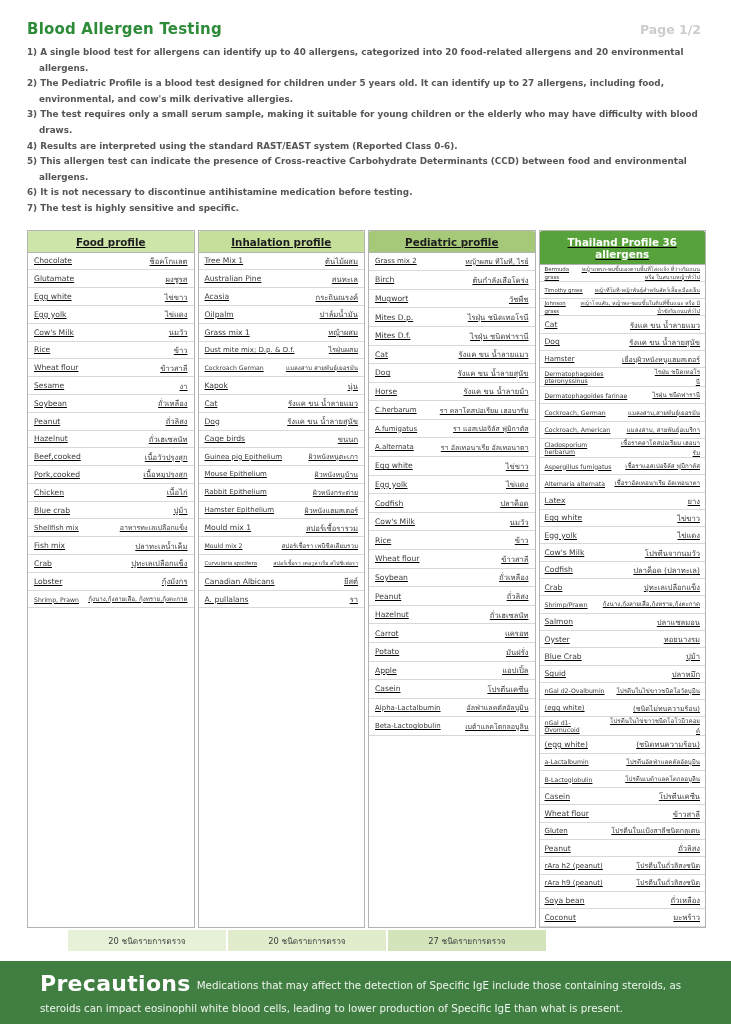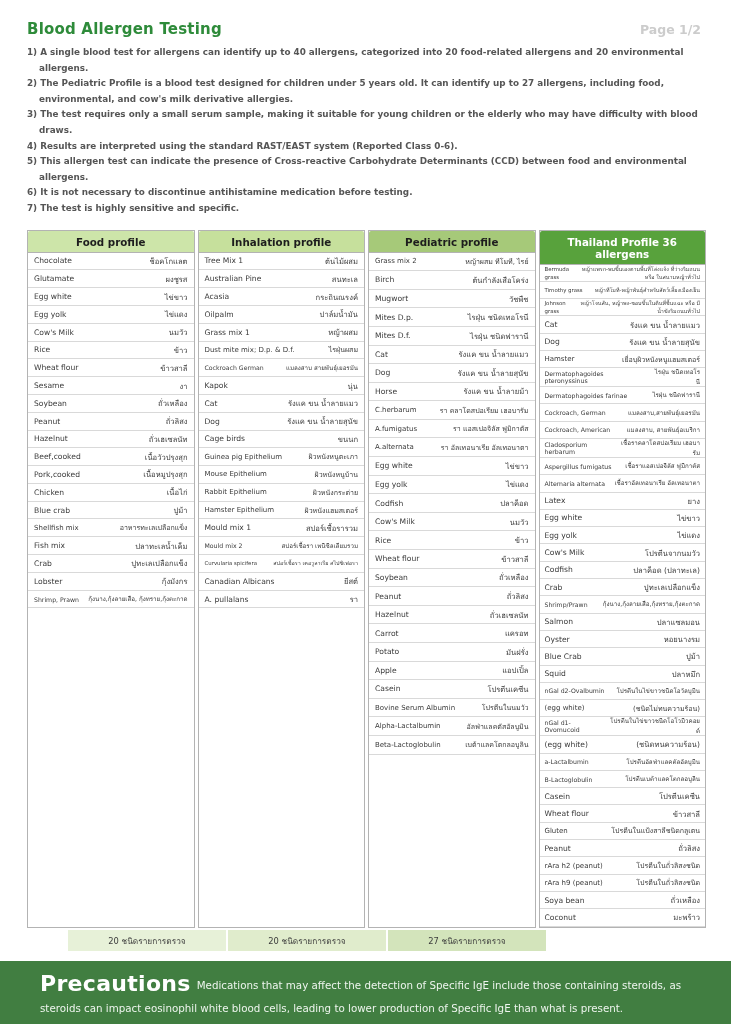--- a/index.html
+++ b/index.html
@@ -12,21 +12,21 @@
   
   .page-title{margin:0;font-size:15px;font-weight:bold;color:#2e8b3a;letter-spacing:.2px;}
   .page-num{position:absolute;top:22px;right:30px;font-size:12.5px;color:#cccccc;font-weight:bold;}
   
   .intro{margin:7px 0 0 0;font-weight:bold;}
   .intro-item{
     font-size:8.8px;color:#555;line-height:15.6px;
     padding-left:12px;text-indent:-12px;
   }
   
-  .tables{display:grid;grid-template-columns:repeat(4,1fr);gap:3px;margin-top:13px;}
+  .tables{display:grid;grid-template-columns:repeat(4,1fr);gap:3px;margin-top:13px;text-decoration:underline;}
   .col{border:1px solid #b3b3b3;background:#fff;display:flex;flex-direction:column;height:698px;box-sizing:border-box;overflow:hidden;}
   .col-header{
     font-size:10.3px;font-weight:bold;text-align:center;padding:5px 2px 4px;
     border-bottom:1px solid #b3b3b3;border-radius:2px 2px 0 0;
   }
   .col-body{flex:1;display:flex;flex-direction:column;overflow:hidden;}
   .trow{display:flex;justify-content:space-between;align-items:center;gap:4px;
     padding:1px 6px;border-bottom:1px solid #d9d9d9;box-sizing:border-box;min-height:17.8px;}
   .col-3 .trow{min-height:18.6px;}
   .col-4 .trow{min-height:17.3px;padding:1px 5px;}
@@ -329,24 +329,20 @@
           </div>
           <div class="trow f1">
             <span class="en">Apple</span>
             <span class="th">แอปเปิ้ล</span>
           </div>
           <div class="trow f1">
             <span class="en">Casein</span>
             <span class="th">โปรตีนเคซีน</span>
           </div>
           <div class="trow f2">
-            <span class="en">Bovine Serum Albumin</span>
-            <span class="th">โปรตีนในนมวัว</span>
-          </div>
-          <div class="trow f2">
             <span class="en">Alpha-Lactalbumin</span>
             <span class="th">อัลฟ่าแลคตัสอัลบูมิน</span>
           </div>
           <div class="trow f2">
             <span class="en">Beta-Lactoglobulin</span>
             <span class="th">เบต้าแลคโตกลอบูลิน</span>
           </div>
         </div>
     </div>
     <div class="col col-4">

